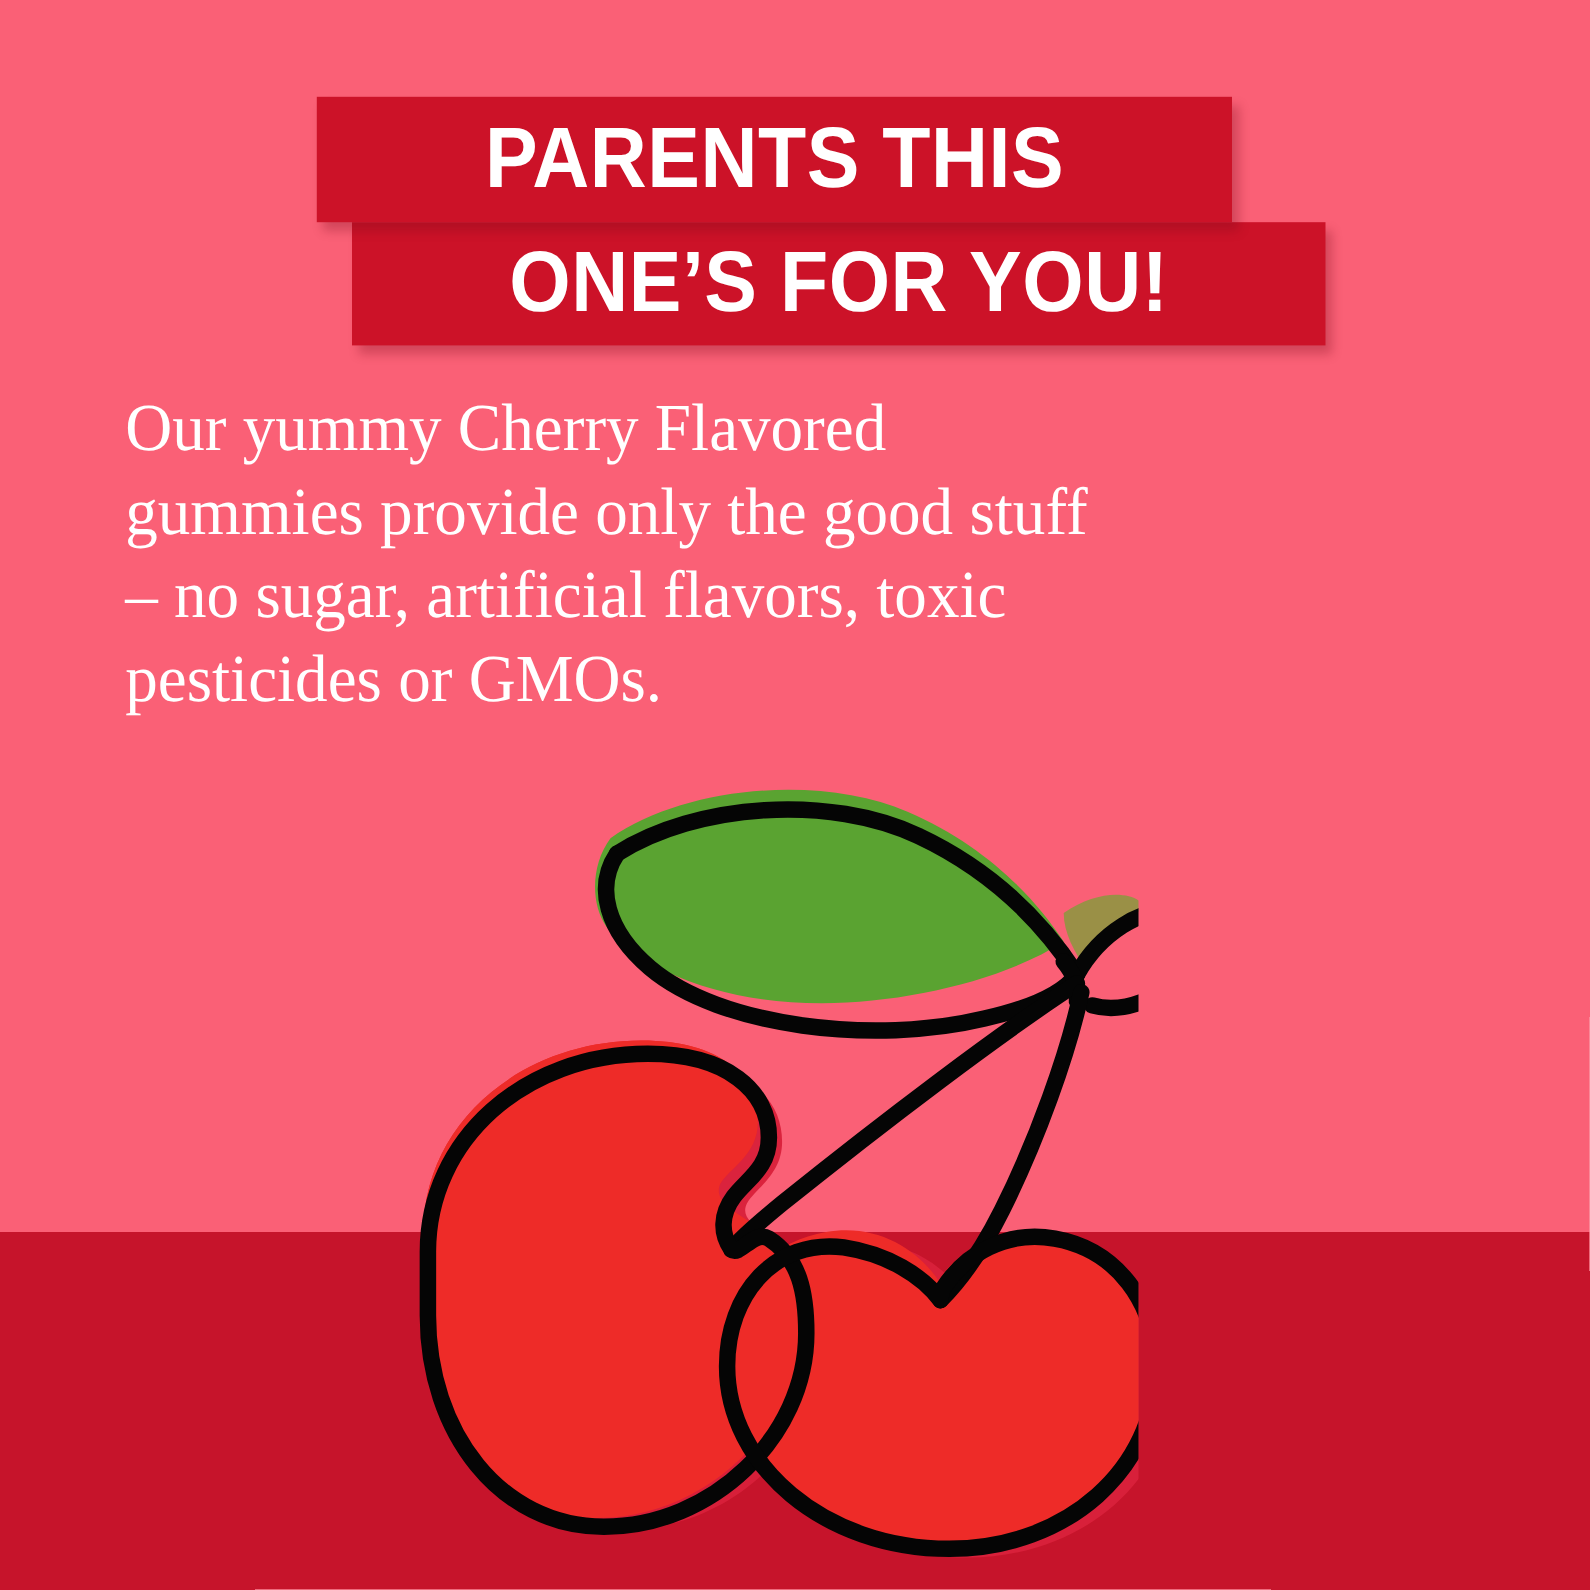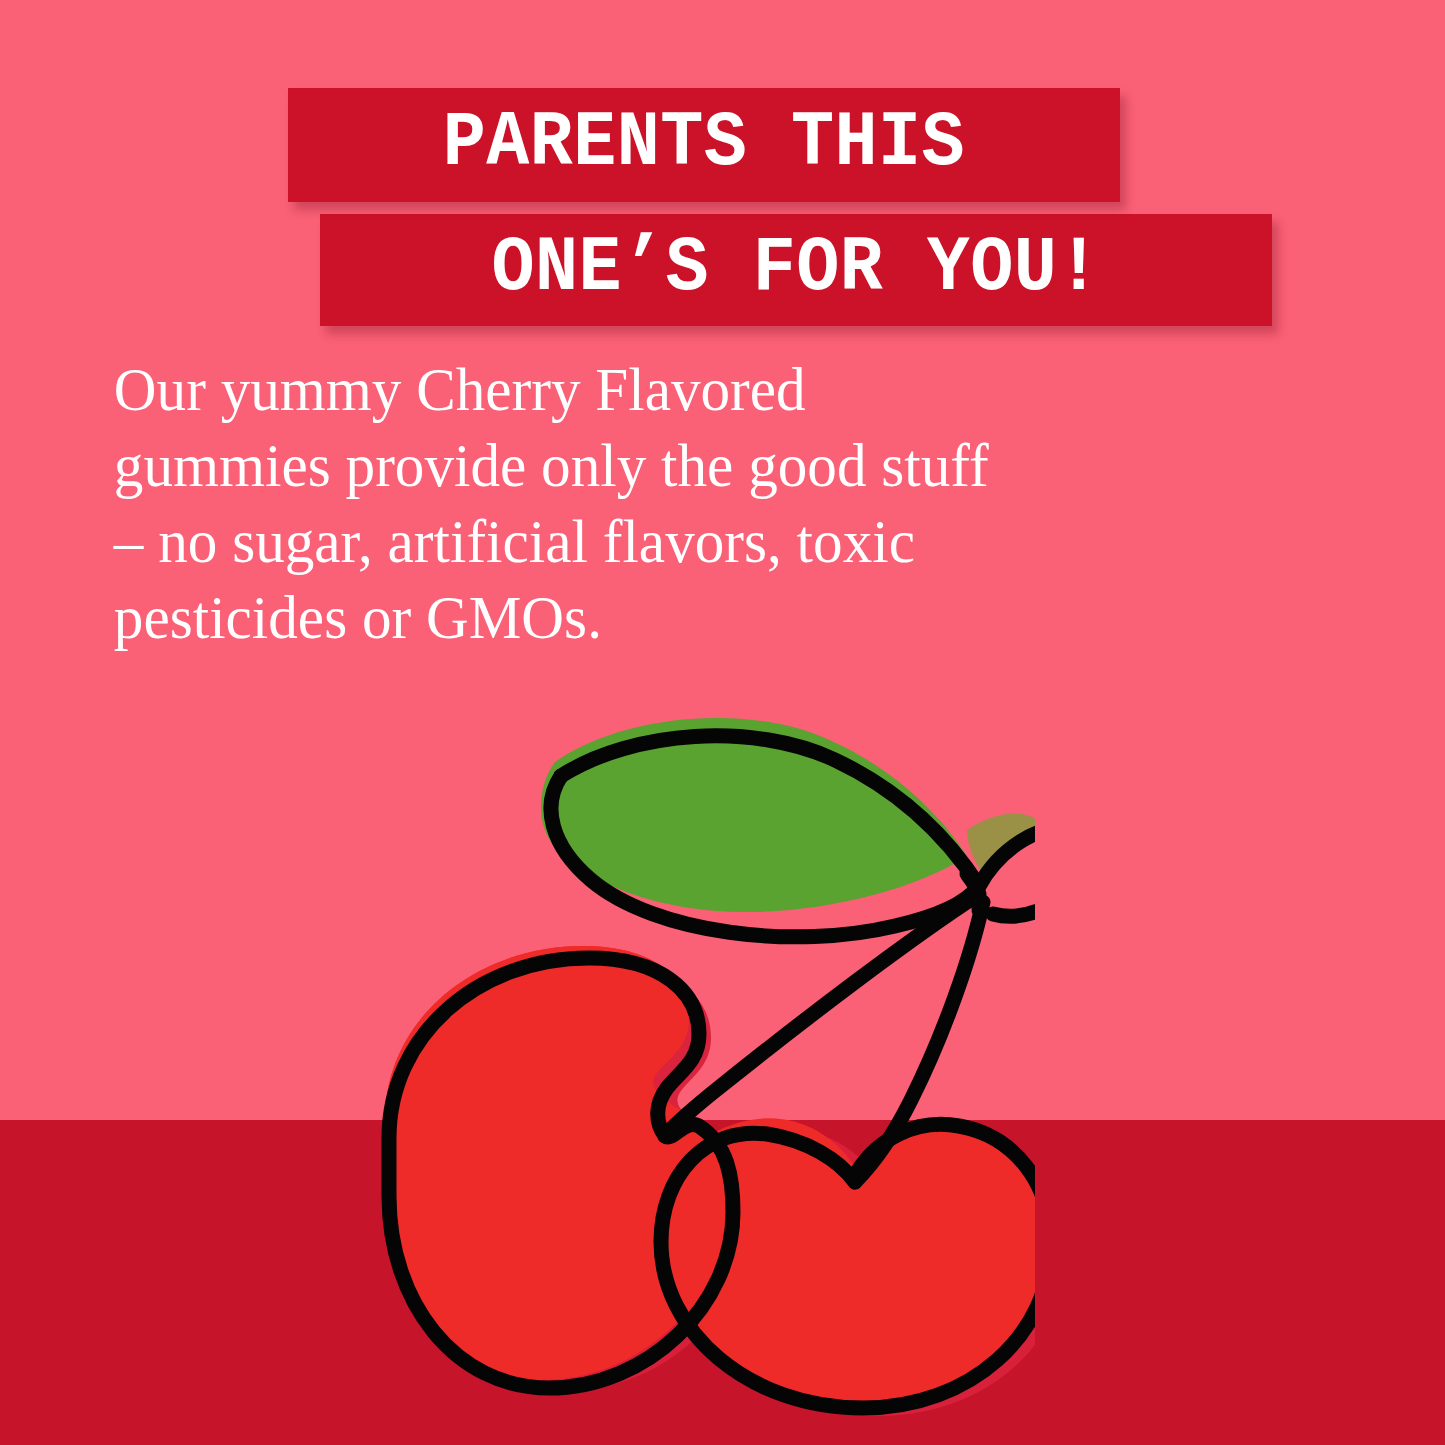--- a/index.html
+++ b/index.html
@@ -36,34 +36,34 @@
     position: absolute;
     background: #CC1228;
     box-shadow: 6px 8px 9px rgba(120, 10, 25, 0.30);
     display: flex;
     align-items: center;
     justify-content: center;
     color: #FFFFFF;
     font-weight: 700;
     letter-spacing: 0.5px;
     white-space: nowrap;
-    font-family: Liberation Mono, monospace;
+    font-family: Liberation Sans, sans-serif;
   }
   .banner-1 {
     left: 288px;
     top: 88px;
     width: 832px;
     height: 114px;
     font-size: 78px;
     z-index: 3;
   }
   .banner-2 {
     left: 320px;
-    top: 214px;
-    width: 952px;
+    top: 202px;
+    width: 885px;
     height: 112px;
     font-size: 78px;
     z-index: 2;
   }
   .banner span {
     display: block;
     transform: scaleX(0.92);
     transform-origin: center;
     line-height: 1;
     margin-top: -4px;

